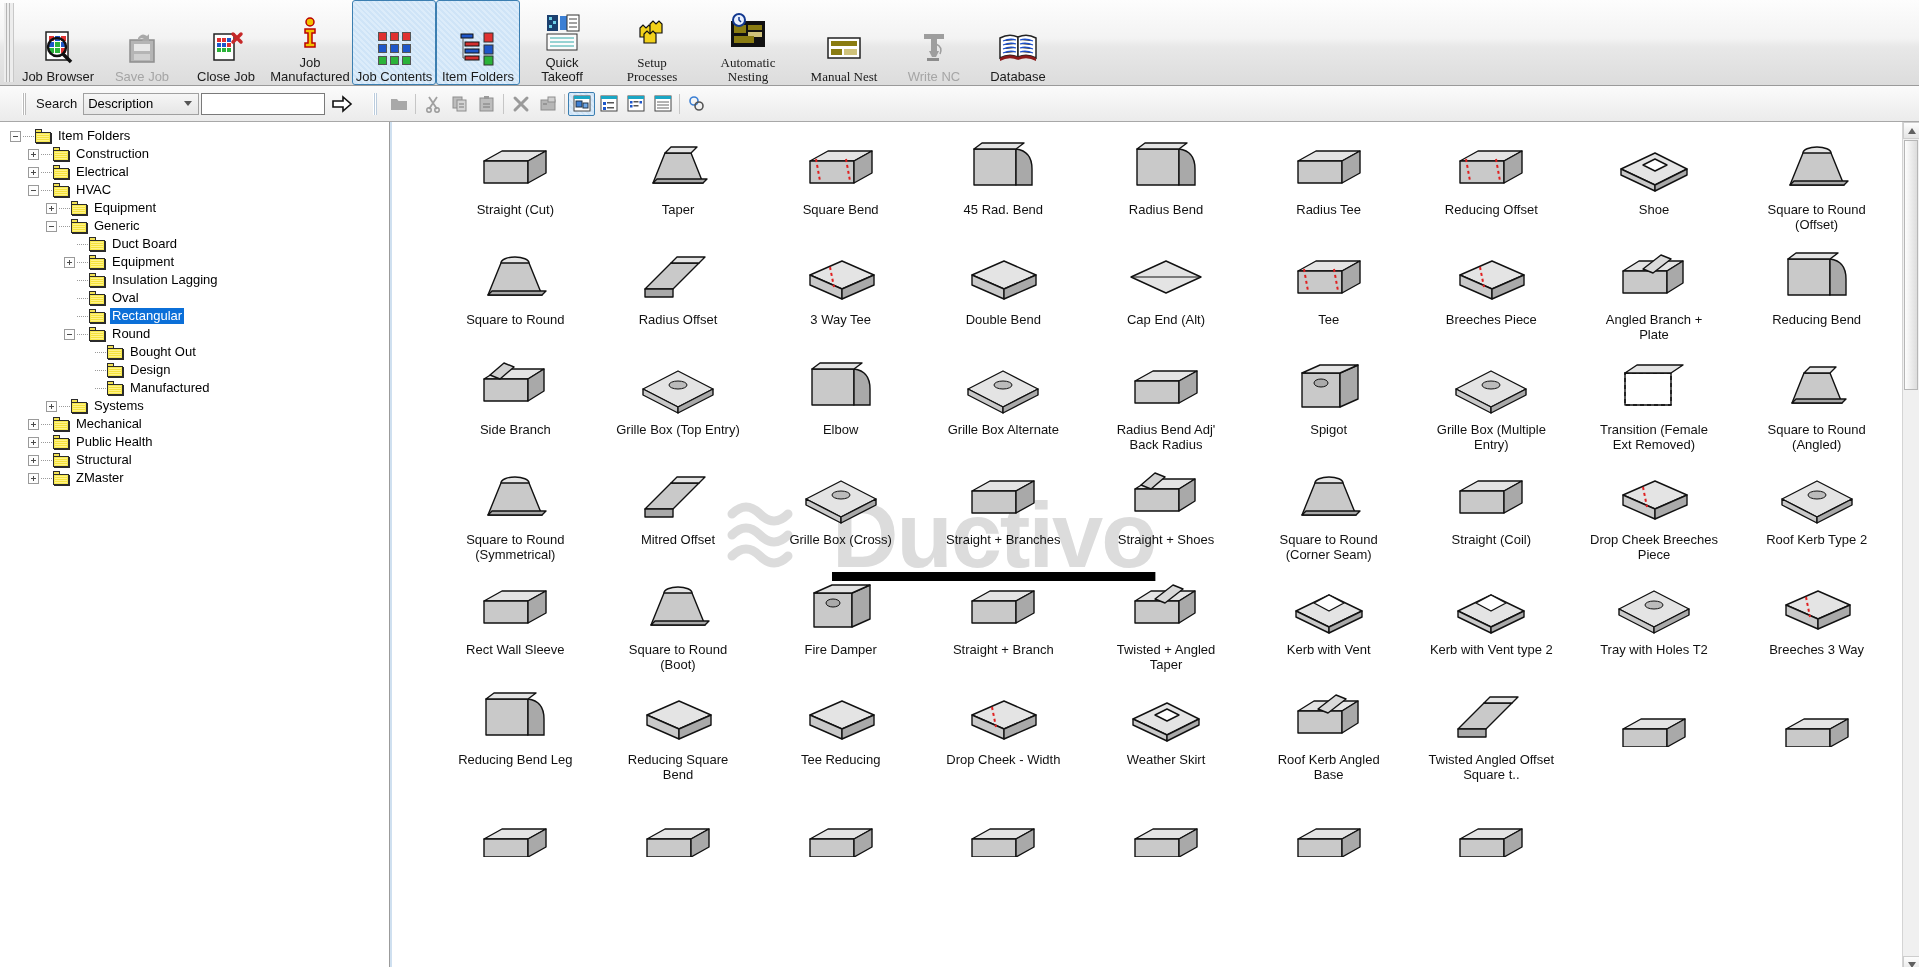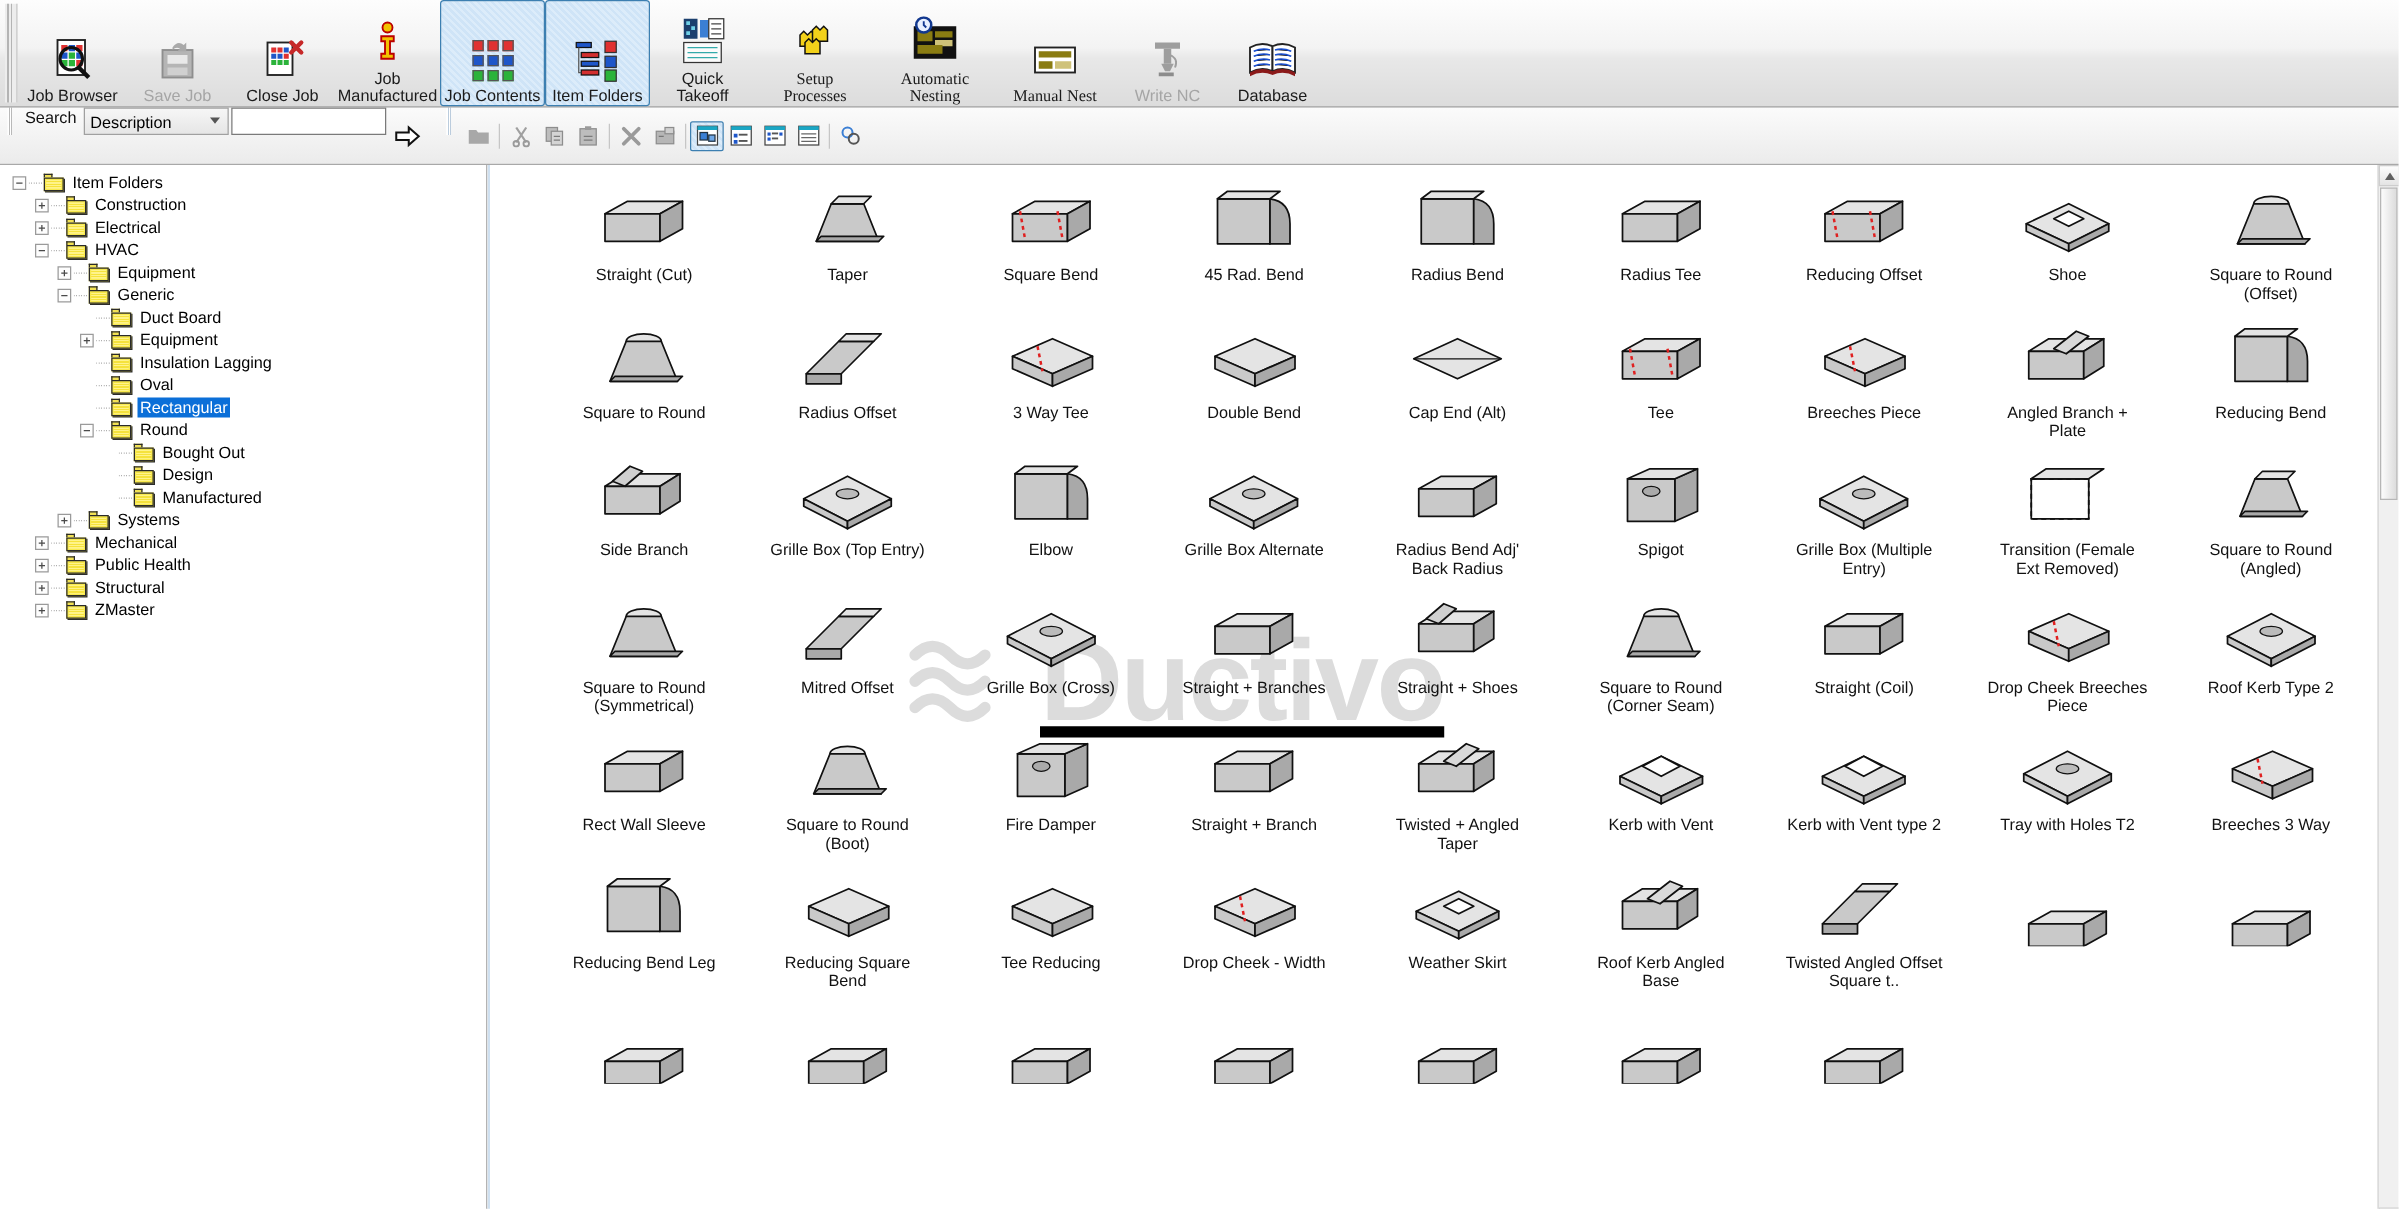--- a/index.html
+++ b/index.html
@@ -60,25 +60,26 @@
     white-space: pre-line;
   }
   .rb-btn.disabled .rb-lab { color: #a5a5a5; }
 
   
   .sq9 { display: grid; grid-template-columns: repeat(3, 9px); grid-template-rows: repeat(3, 9px); gap: 3px; }
   .sq9 i { display:block; width:9px;height:9px; border:1px solid #555; }
 
   
   #searchbar {
-    height: 46px;
+    height: 36px;
     background: linear-gradient(to bottom, #fbfbfb, #ebebeb);
     border-bottom: 1px solid #a8a8a8;
     display: flex;
-    padding-left: 6px;
+    align-items: center;
+    padding-left: 22px;
     gap: 0px;
   }
   #searchbar .sb-grip {
     width: 7px; height: 22px;
     background:
       linear-gradient(to right, #fff 0, #fff 1px, #b9b9b9 1px, #b9b9b9 2px, #fff 2px, #fff 3px, #b9b9b9 3px, #b9b9b9 4px, transparent 4px);
     margin-right: 5px;
   }
   .sb-label { font-size: 13px; margin: 0 6px 0 2px; color:#111; }
   .sb-select {

